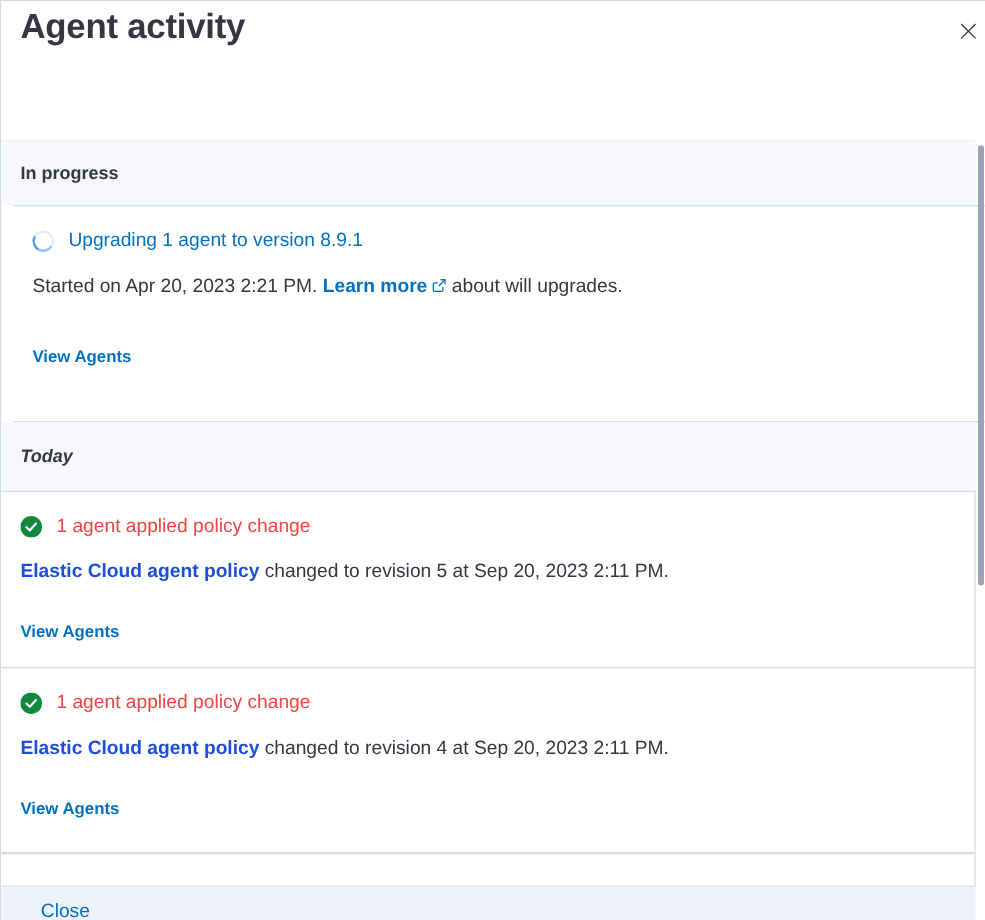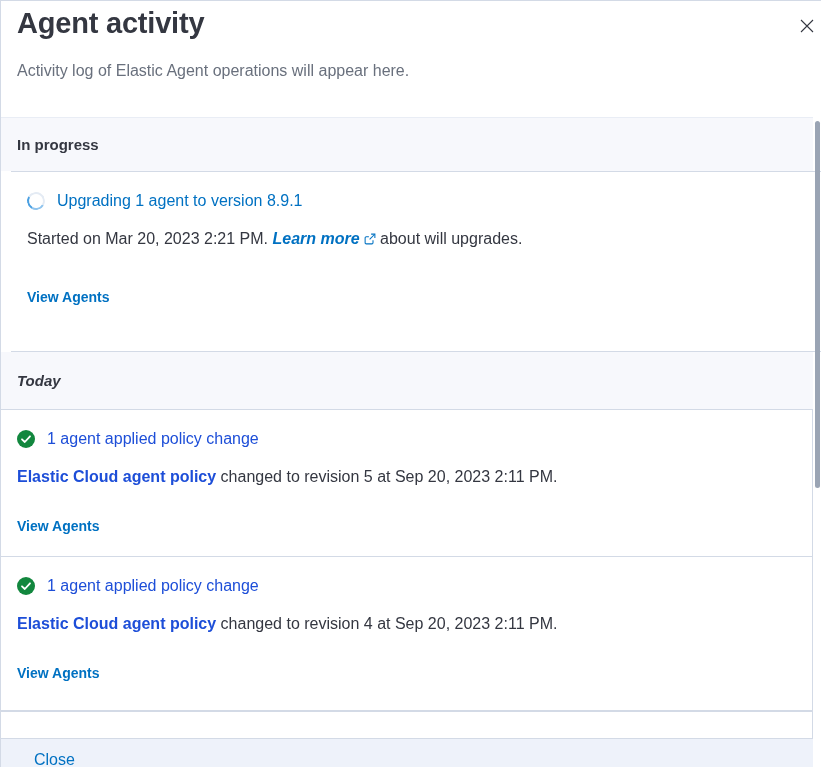--- a/index.html
+++ b/index.html
@@ -44,25 +44,25 @@
     padding: 19px 16px 0 16px;
   }
   .card + .section-label { margin-top: 0; font-style: italic; }
   .card-upgrade { height: 181px; margin-left: 10px; }
   .card-policy-1 { height: 148px; }
   .card-policy-2 { height: 155px; margin-top: -1px; }
   .card-partial { height: 28px; margin-top: 0; padding: 0; }
 
   .title-row { display: flex; align-items: center; gap: 12px; height: 20px; }
   .card-title-link { font-size: 16px; line-height: 20px; color: #0071C2; text-decoration: none; cursor: pointer; }
-  .card-title-success { font-size: 16px; line-height: 20px; color: #1d4ed8; }
+  .card-title-success { font-size: 16px; line-height: 20px; color: #ef4444; }
 
   .para { margin: 17px 0 0 0; font-size: 16px; line-height: 21px; color: #343741; }
   .para strong { font-weight: 700; color: #1d4ed8; }
-  .learn-more { color: #0071C2; font-weight: 700; text-decoration: none; cursor: pointer; white-space: nowrap; font-style: italic; }
+  .learn-more { color: #0071C2; font-weight: 700; text-decoration: none; cursor: pointer; white-space: nowrap; }
   .learn-more svg { margin-left: 4px; vertical-align: -1px; }
 
   .view-agents {
     display: inline-block; margin-top: 36px;
     font-size: 14px; line-height: 16px; font-weight: 700;
     color: #0071C2; text-decoration: none; cursor: pointer;
   }
   .card-upgrade .view-agents { margin-top: 40px; }
   .card-policy-1 .view-agents { margin-top: 31px; }
   .card-policy-2 .view-agents { margin-top: 31px; }
@@ -99,33 +99,32 @@
 <div class="flyout">
 
   <button class="close-btn" aria-label="Close flyout">
     <svg width="14" height="14" viewBox="0 0 14 14">
       <path d="M1 1 L13 13 M13 1 L1 13" stroke="#343741" stroke-width="1.1" fill="none"></path>
     </svg>
   </button>
 
   <div class="header">
     <h1>Agent activity</h1>
-    <p class="subtitle">Activity log of Elastic Agent operations will appear here.</p>
   </div>
 
   <div class="section-label first">
     <span>In progress</span>
   </div>
 
   <div class="card card-upgrade">
     <div class="title-row">
       <span class="spinner"></span>
       <a class="card-title-link">Upgrading 1 agent to version 8.9.1</a>
     </div>
-    <p class="para"><span>Started on Mar 20, 2023 2:21 PM. </span><a class="learn-more"><span>Learn more</span><svg width="12" height="12" viewBox="0 0 16 16">
+    <p class="para"><span>Started on Apr 20, 2023 2:21 PM. </span><a class="learn-more"><span>Learn more</span><svg width="12" height="12" viewBox="0 0 16 16">
             <path d="M12 9.5 V13 a1.5 1.5 0 0 1 -1.5 1.5 H3 a1.5 1.5 0 0 1 -1.5 -1.5 V6.5 A1.5 1.5 0 0 1 3 5 h3.5" fill="none" stroke="#0071C2" stroke-width="1.4"></path>
             <path d="M9.5 1.5 h5 v5" fill="none" stroke="#0071C2" stroke-width="1.4"></path>
             <path d="M14 2 L7.5 8.5" fill="none" stroke="#0071C2" stroke-width="1.4"></path>
           </svg></a><span> about will upgrades.</span></p>
     <a class="view-agents">View Agents</a>
   </div>
 
   <div class="section-label today">
     <span>Today</span>
   </div>

